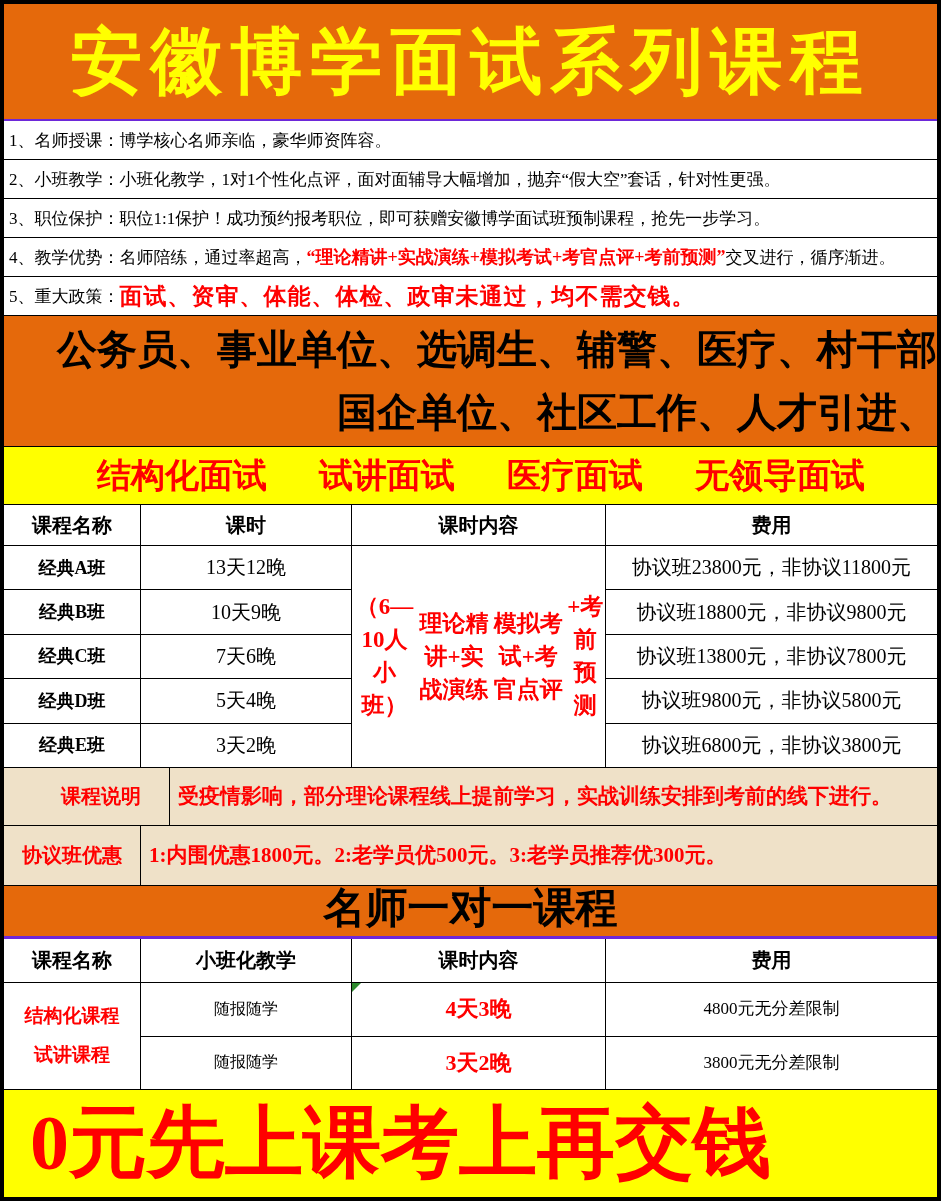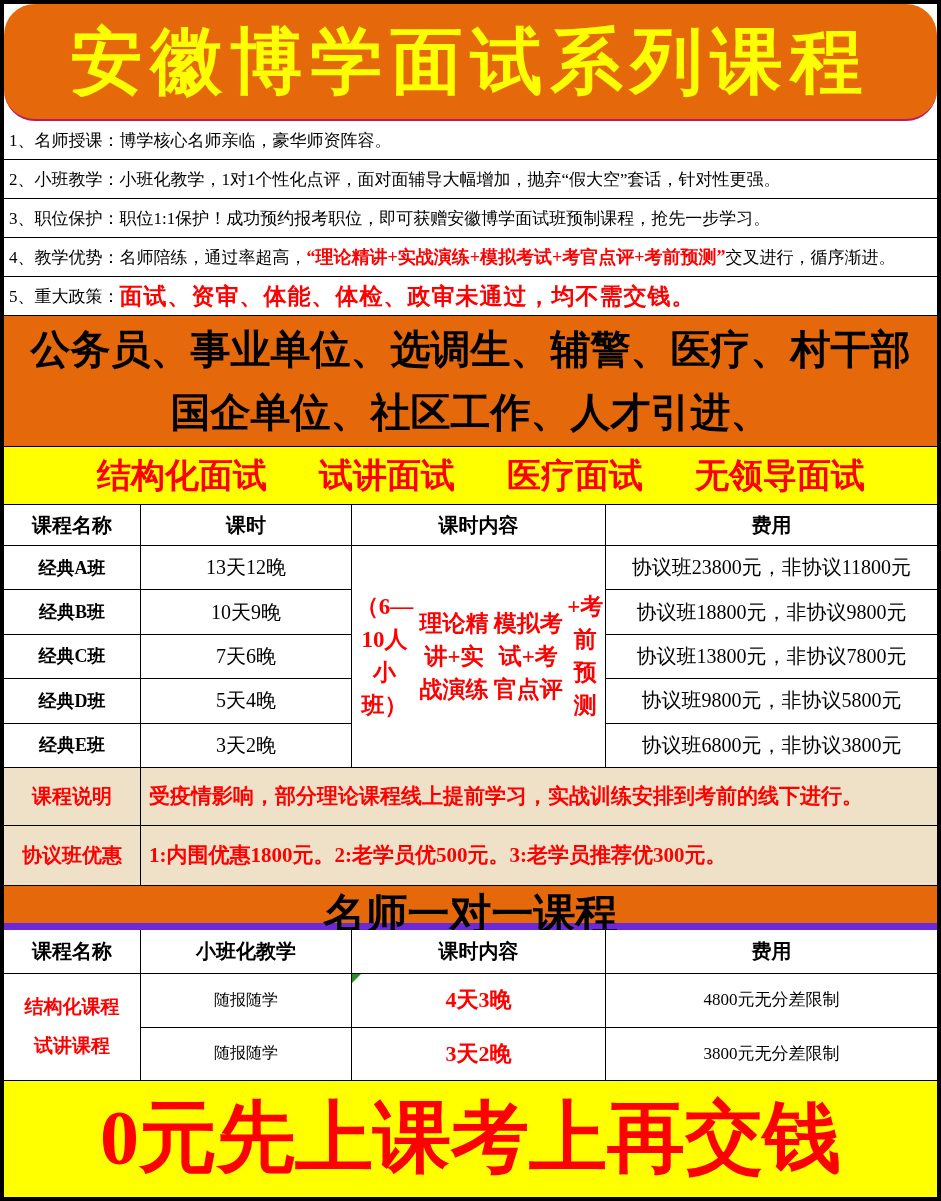--- a/index.html
+++ b/index.html
@@ -15,25 +15,24 @@
     background: #fff;
     display: flex;
     flex-direction: column;
     overflow: hidden;
   }
 
   
   .header-banner {
     height: 117px;
     background: #E5690B;
-    border-bottom: 2px solid #be185d;
-    display: flex;
-    align-items: center;
-    justify-content: center;
-    border-radius: 31px;
+    border-bottom: 2px solid #6d28d9;
+    display: flex;
+    align-items: center;
+    justify-content: center;
   }
   .header-banner .title {
     color: #FFFF00;
     font-size: 72px;
     font-weight: 900;
     letter-spacing: 8px;
     white-space: nowrap;
     font-family: "Liberation Serif", "DejaVu Serif", serif;
   }
 
@@ -62,21 +61,21 @@
     letter-spacing: 1px;
   }
 
   
   .audience-banner {
     height: 131px;
     background: #E5690B;
     border-bottom: 1px solid #000;
     display: flex;
     flex-direction: column;
-    align-items: center;
+    align-items: flex-end;
     justify-content: center;
     gap: 8px;
   }
   .audience-banner div {
     color: #000;
     font-weight: 900;
     font-size: 40px;
     font-family: "Liberation Sans", sans-serif;
     white-space: nowrap;
   }
@@ -152,30 +151,30 @@
   .note-row .note-text {
     display: flex;
     align-items: center;
     padding-left: 8px;
     color: #FF0000;
     font-weight: bold;
     font-size: 21px;
     white-space: nowrap;
     overflow: hidden;
   }
-  .note-row.h58 { height: 58px; }
+  .note-row.h58 { height: 58px; padding-left: 29px; }
   .note-row.h60 { height: 60px; }
 
   
   .one-banner {
-    height: 44px;
+    height: 53px;
     background: #E5690B;
-    border-bottom: 7px solid #6d28d9;
-    display: flex;
-    align-items: flex-start;
+    border-bottom: 3px solid #6d28d9;
+    display: flex;
+    align-items: flex-end;
     justify-content: center;
   }
   .one-banner span {
     color: #000;
     font-weight: 900;
     font-size: 42px;
     font-family: "Liberation Sans", sans-serif;
   }
 
   
@@ -201,21 +200,21 @@
     border-right: 9px solid transparent;
   }
 
   
   .footer-banner {
     height: 100px;
     background: #FFFF00;
     flex: 1;
     display: flex;
     align-items: center;
-    justify-content: center;
+    justify-content: flex-start;
     padding: 8px 26px;
   }
   .footer-banner span {
     color: #FF0000;
     font-weight: 900;
     font-size: 78px;
     white-space: nowrap;
   }
 </style>
 </head>

